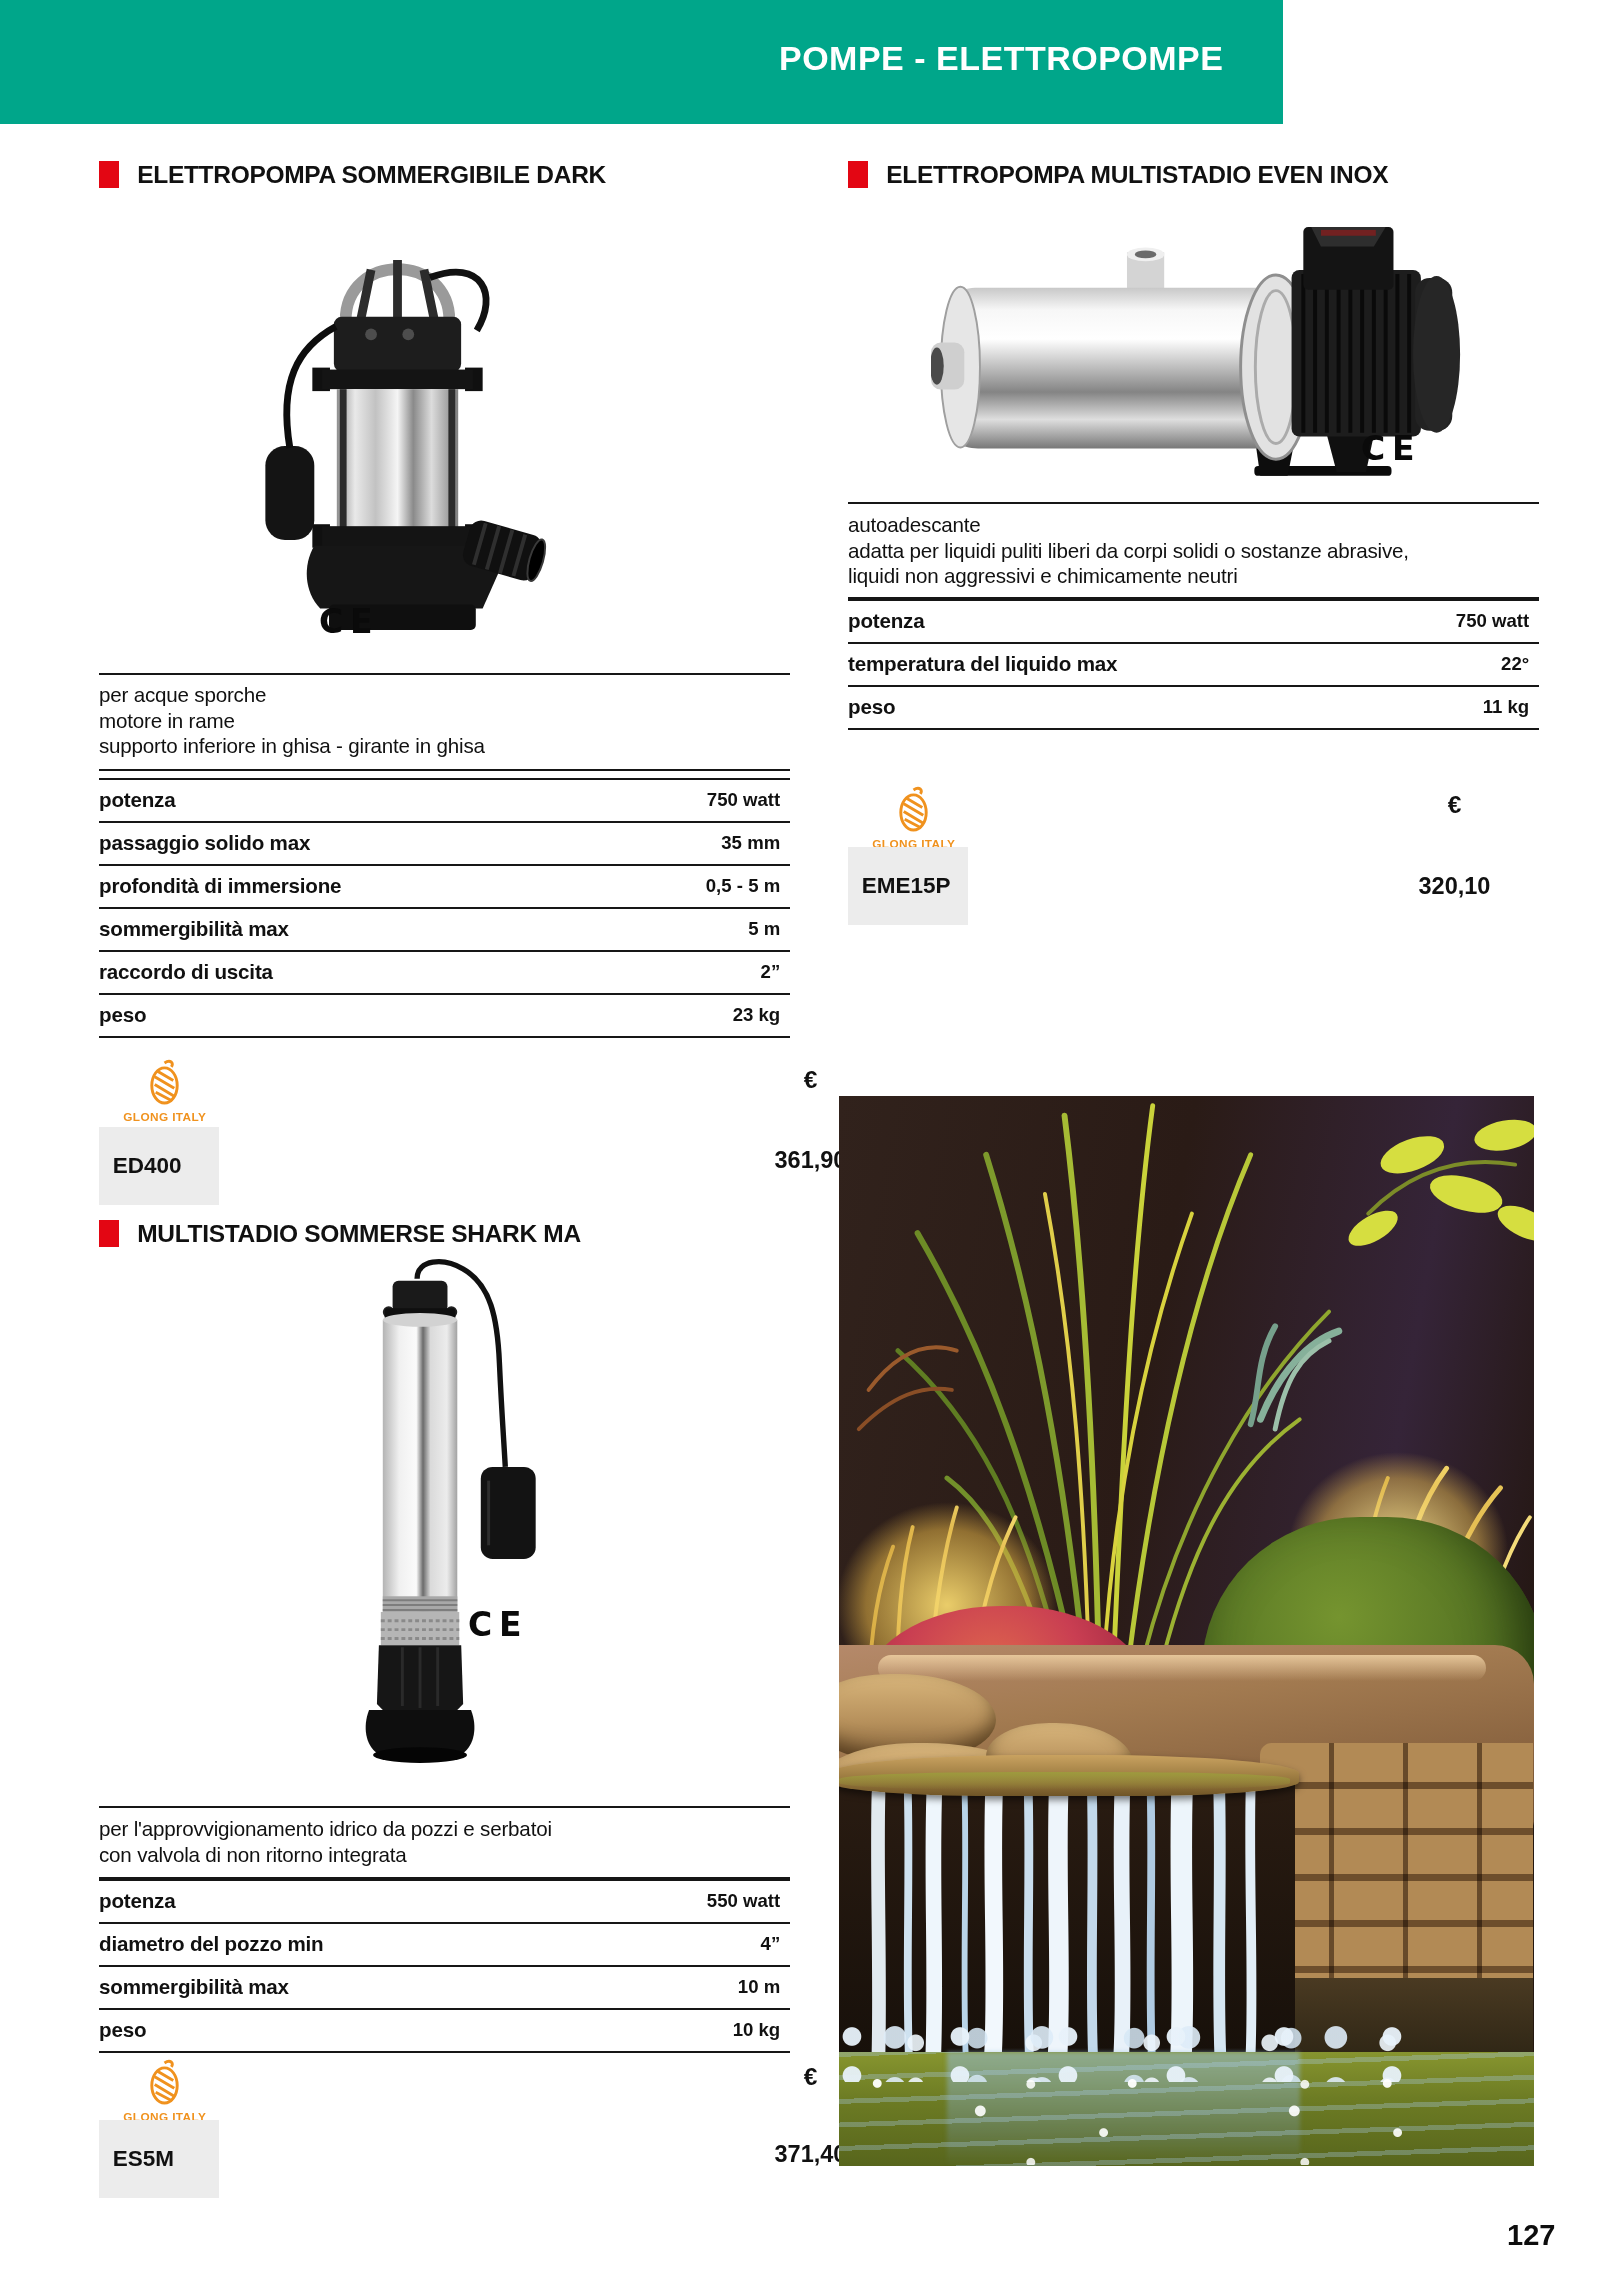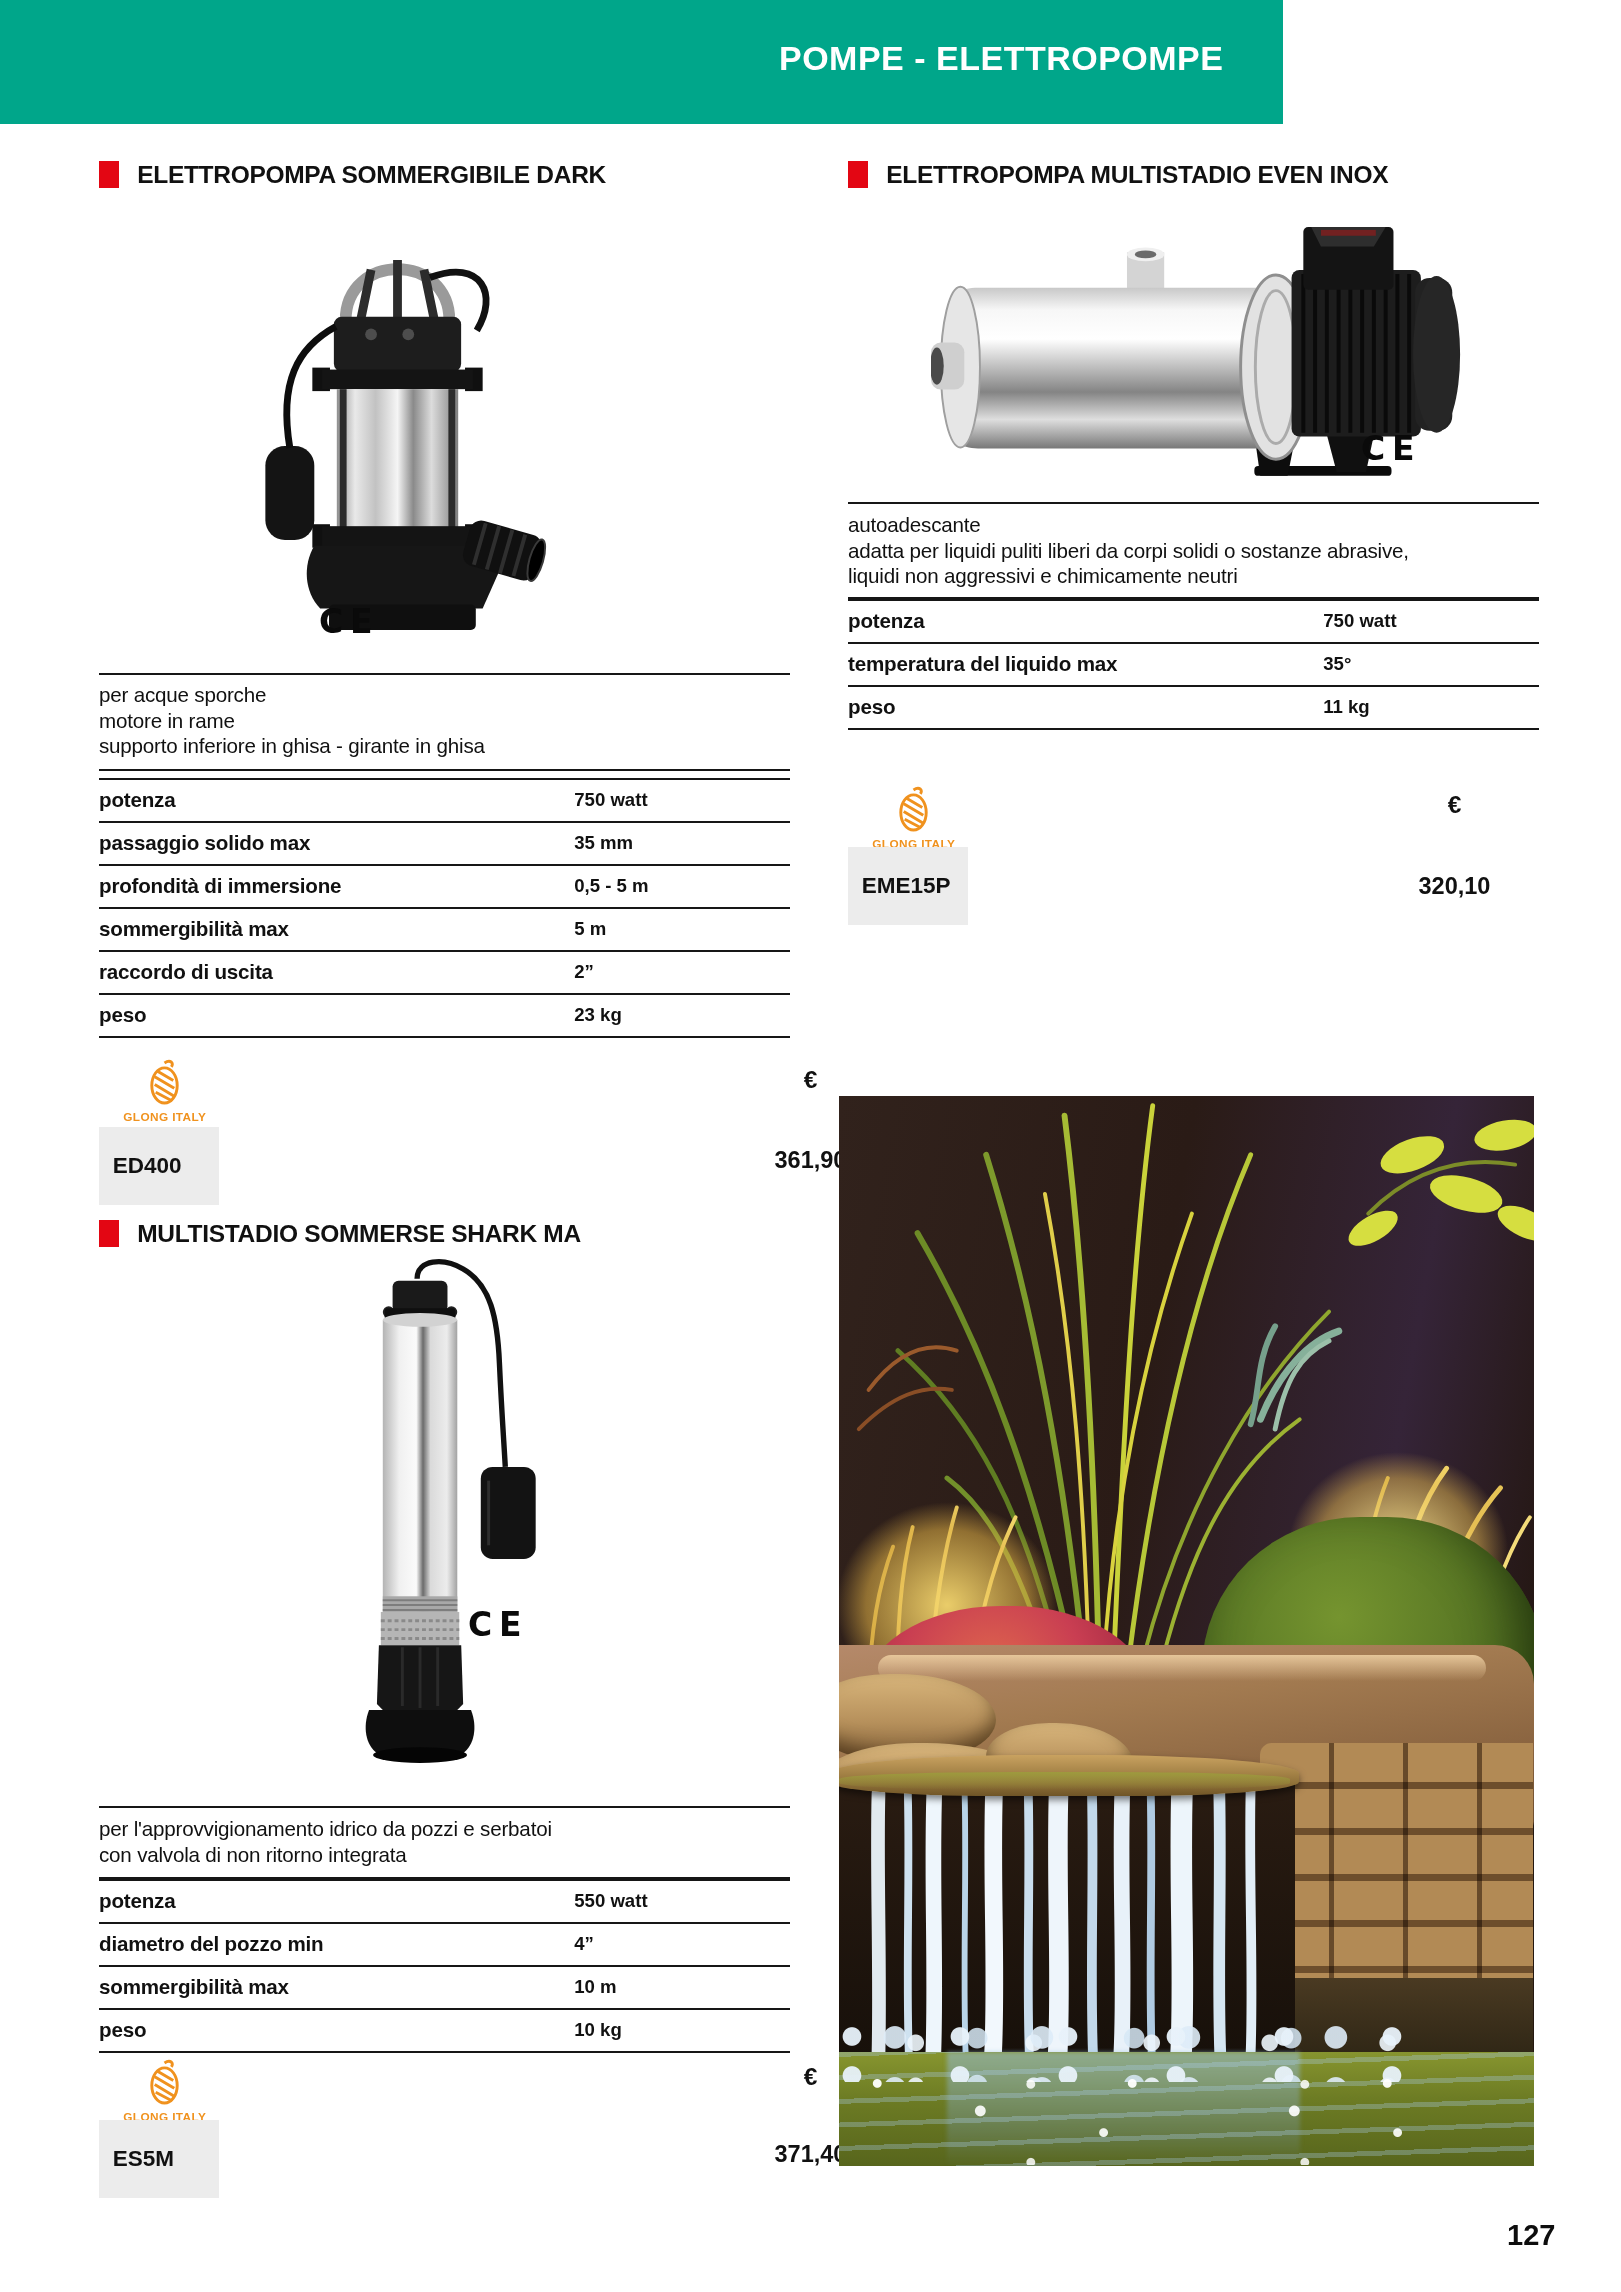--- a/index.html
+++ b/index.html
@@ -17,21 +17,21 @@
   .sec-head{position:absolute;left:0;top:0;display:flex;align-items:center;gap:18.6px;height:31px;}
   .red-sq{width:19.6px;height:26.5px;background:#E30613;flex:0 0 auto;}
   .sec-head h2{margin:0;font-size:24.5px;font-weight:bold;letter-spacing:-0.3px;white-space:nowrap;text-align:center;}
   .rule{position:absolute;left:0;width:691px;border-top:2px solid #161616;}
   .desc{position:absolute;left:0;width:691px;font-size:20.6px;line-height:25.5px;letter-spacing:-0.2px;}
   .spec-table{position:absolute;left:0;width:691px;}
   .double-rule{height:6.9px;border-top:2px solid #161616;border-bottom:2px solid #161616;}
   .thick-rule{height:3.9px;background:#161616;}
   .spec-row{display:flex;align-items:center;height:41px;border-bottom:2px solid #161616;}
   .spec-label{font-size:20.6px;font-weight:bold;letter-spacing:-0.2px;}
-  .spec-value{margin-left:auto;width:206px;margin-right:9.8px;text-align:left;font-size:18.6px;font-weight:bold;}
+  .spec-value{margin-left:auto;width:206px;margin-right:9.8px;text-align:right;font-size:18.6px;font-weight:bold;}
   .brand{position:absolute;width:108px;text-align:center;}
   .brand-name{font-size:11.8px;font-weight:bold;color:#F0921E;letter-spacing:0.4px;white-space:nowrap;}
   .code-box{position:absolute;width:120px;height:78px;background:#ECECEC;display:flex;align-items:center;
             box-sizing:border-box;padding-left:13.7px;font-size:22.5px;font-weight:bold;}
   .price-col{position:absolute;width:157px;text-align:center;font-weight:bold;}
   .euro{font-size:24.5px;} .price{font-size:23.5px;}
   .ce{position:absolute;font-family:"DejaVu Sans",sans-serif;font-size:33px;font-weight:bold;
       letter-spacing:6.9px;color:#0a0a0a;}
   .img-box{position:absolute;}
   
@@ -334,21 +334,21 @@
     </div>
 
     <div class="spec-table" style="top:438px;">
       <div class="thick-rule"></div>
       <div class="spec-row">
         <span class="spec-label">potenza</span>
         <span class="spec-value">750 watt</span>
         </div>
       <div class="spec-row">
         <span class="spec-label">temperatura del liquido max</span>
-        <span class="spec-value">35°</span>
+        <span class="spec-value">22°</span>
         </div>
       <div class="spec-row">
         <span class="spec-label">peso</span>
         <span class="spec-value">11 kg</span>
         </div>
     </div>
 
     <div class="brand" style="left:11.8px;top:627px;">
       <svg width="43" height="47" viewBox="0 0 44 48">
         <path d="M22,4 C28,0 32,4 29,8" stroke="#F0921E" stroke-width="3" fill="none"></path>

